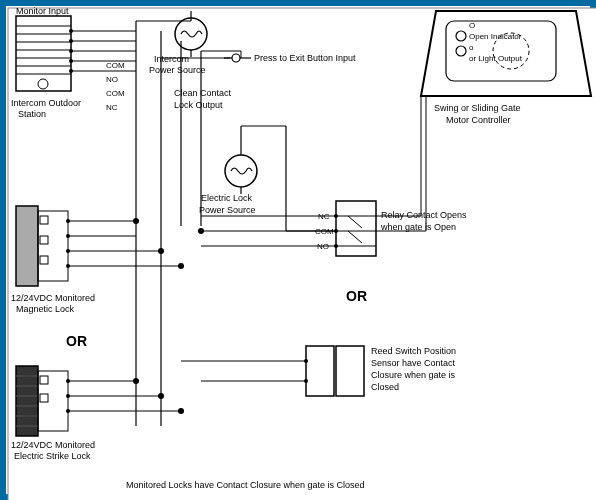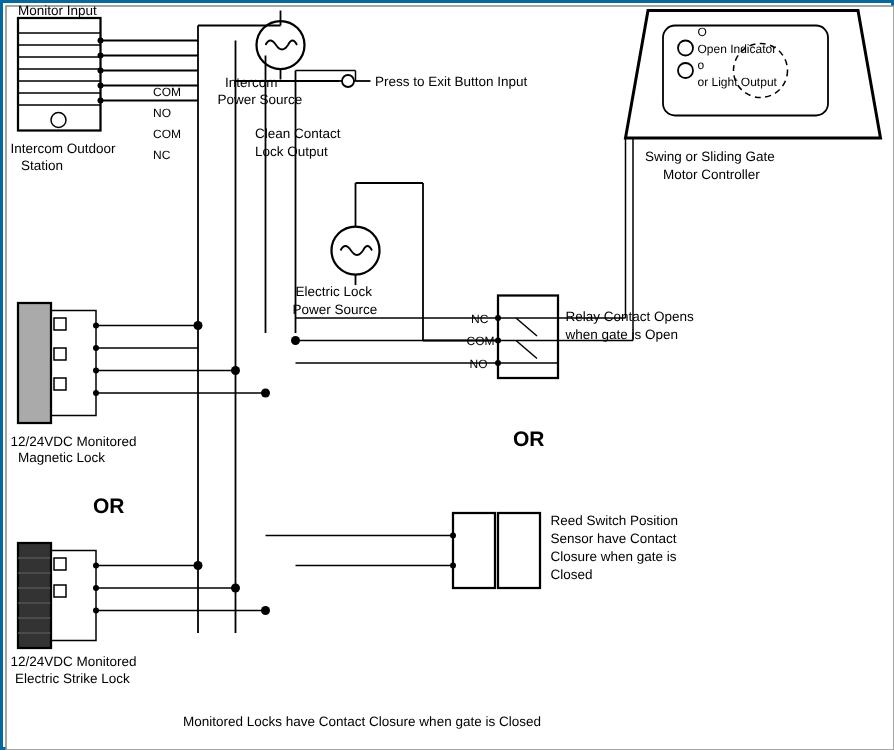--- a/index.html
+++ b/index.html
@@ -10,21 +10,21 @@
       font-family: Arial, sans-serif;
       font-size: 11px;
       overflow: hidden;
       position: relative;
     }
     .diagram-container {
       width: 596px;
       height: 500px;
       position: relative;
       background: #fff;
-      border: 2px solid #0369a1;
+      border: 6px solid #0369a1;
     }
     svg {
       position: absolute;
       top: 0;
       left: 0;
       width: 596px;
       height: 500px;
     }
   </style>
 </head>

